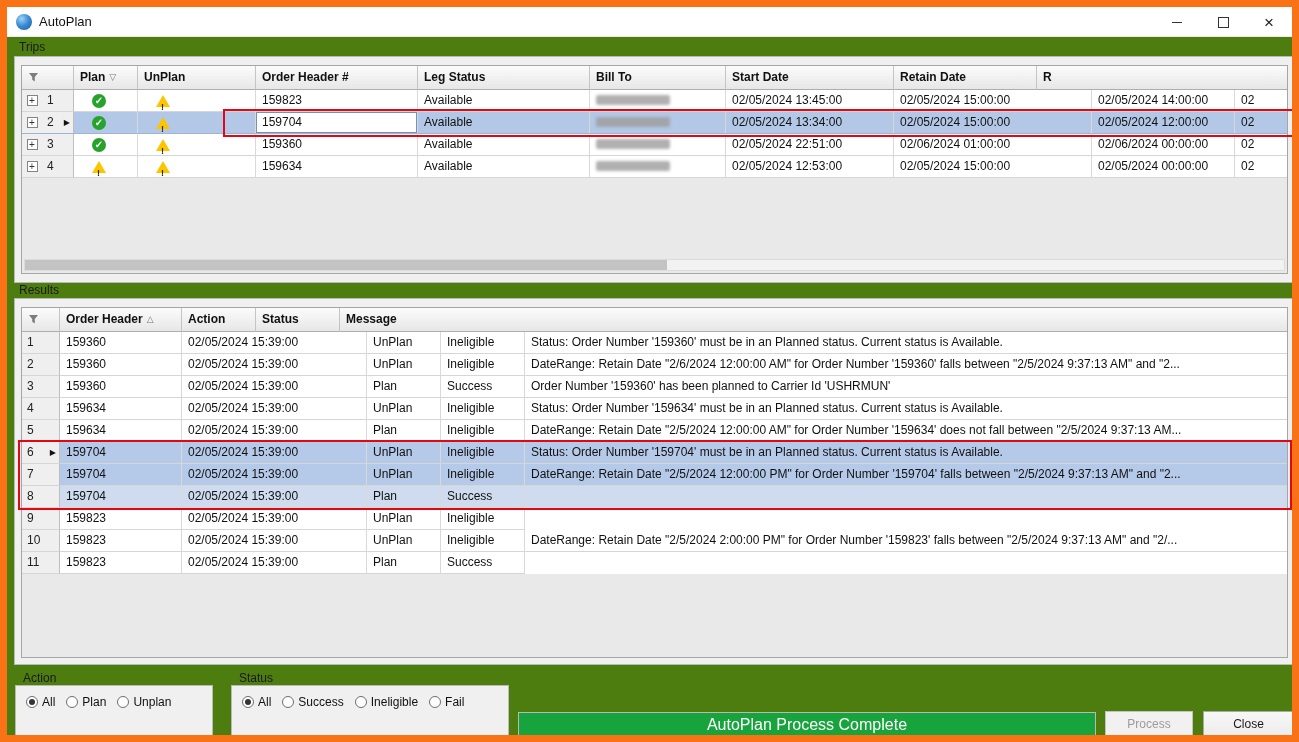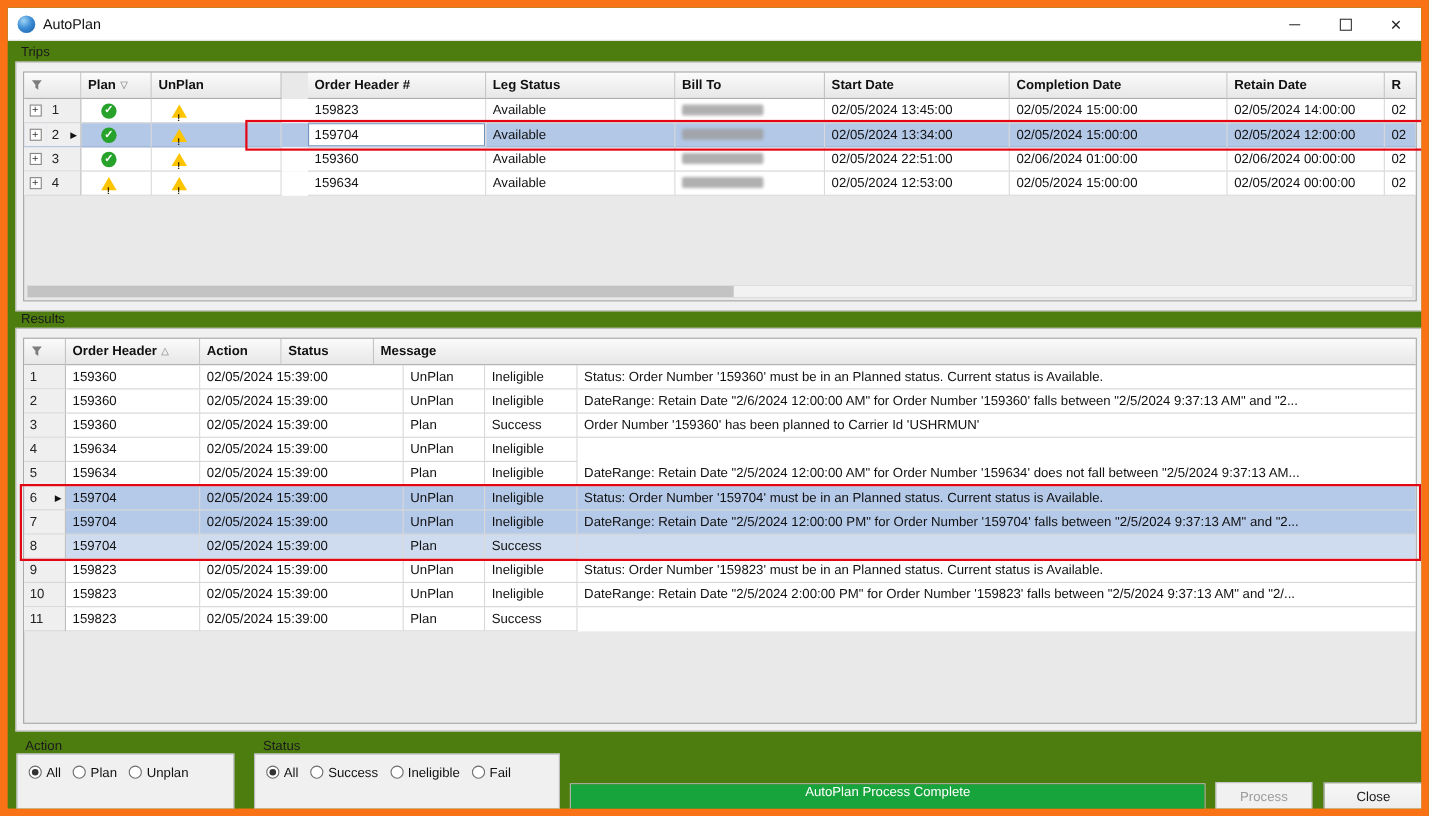--- a/index.html
+++ b/index.html
@@ -35,21 +35,21 @@
     justify-content:space-between; padding:0 3px 0 5px; }
   .rownum { font-size:12px; color:#222; }
   .cur-arrow { display:none; font-size:8px; color:#111; }
   .current .cur-arrow { display:inline-block; }
   .cur-arrow::before { content:"\25B6"; }
   
   .tc-corner { width:52px; }
   .tc-expand { width:20px; background:#efefef; border-right:none; display:flex; align-items:center; justify-content:center; padding:0; }
   .tc-rowhead { width:32px; }
   .tc-plan { width:64px; } .tc-unplan { width:118px; }
-  .tc-order { width:162px;margin-left:24px; } .tc-leg { width:172px; } .tc-bill { width:136px; }
+  .tc-order { width:162px; } .tc-leg { width:172px; } .tc-bill { width:136px; }
   .tc-start { width:168px; } .tc-comp { width:198px; } .tc-retain { width:143px; }
   .tc-partial { flex:1; border-right:none; }
   .icon-cell { display:flex; align-items:center; padding-left:18px; }
   .expand-box { width:11px; height:11px; border:1px solid #848484; background:#fff; font-size:10px;
     line-height:9px; text-align:center; color:#333; }
   .expand-box::before { content:"+"; }
   .trow.selected { background:#b3c7e6; }
   .trow.selected .cell { border-bottom-color:#9fb4d4; }
   .trow.selected .tc-order { background:#fff; box-shadow: inset 0 0 0 1px #7291bd; }
   
@@ -75,22 +75,22 @@
   .hscroll-thumb { position:absolute; left:0; top:0; height:10px; width:51%; background:#c3c3c3; }
   
   .annot { position:absolute; border:2px solid #e30613; pointer-events:none; z-index:40; }
   
   .radio-row { position:absolute; left:10px; top:9px; display:flex; gap:11px; align-items:center; }
   .radio { display:flex; align-items:center; gap:4px; font-size:12px; color:#111; cursor:default; }
   .rb { width:12px; height:12px; border-radius:50%; border:1px solid #6e6e6e; background:#fff; position:relative; }
   .rb.checked::after { content:""; position:absolute; left:2px; top:2px; width:6px; height:6px; border-radius:50%; background:#333; }
   .progress-track { position:absolute; left:511px; top:705px; width:578px; height:26px; background:#e6e6e6;
     border:1px solid #b9b9b9; overflow:hidden; }
-  .progress-fill { height:100%; display:flex; justify-content:center;
-    color:#fff; font-size:12px; }
+  .progress-fill { height:100%; display:flex; align-items:center; justify-content:center;
+    color:#fff; font-size:16px; }
   .btn { position:absolute; height:27px; font-size:12px; font-family:"Liberation Sans",sans-serif;
     background:linear-gradient(#f7f7f7,#ececec); border:1px solid #a9a9a9; color:#1a1a1a; text-align:center; line-height:25px; }
   .btn.disabled { color:#9b9b9b; background:#f1f1f1; border-color:#c3c3c3; }
 </style>
 </head>
 <body>
 
 <div class="window">
 
   <div class="titlebar">
@@ -124,23 +124,20 @@
           </div>
         <div class="hcell tc-leg">
             <span>Leg Status</span>
           </div>
         <div class="hcell tc-bill">
             <span>Bill To</span>
           </div>
         <div class="hcell tc-start">
             <span>Start Date</span>
           </div>
-        <div class="hcell tc-comp">
-            <span>Completion Date</span>
-          </div>
         <div class="hcell tc-retain">
             <span>Retain Date</span>
           </div>
         <div class="hcell tc-partial">
             <span>R</span>
           </div>
       </div>
       <div id="trips-body">
           <div class="trow">
     <div class="cell tc-expand">
@@ -289,20 +286,21 @@
     <div class="cell rc-msg">Order Number '159360' has been planned to Carrier Id 'USHRMUN'</div>
   </div>
           <div class="rrow">
     <div class="cell rowhead-cell rc-rowhead">
               <span class="rownum">4</span>
             </div>
     <div class="cell rc-order">159634</div>
     <div class="cell rc-time">02/05/2024 15:39:00</div>
     <div class="cell rc-action">UnPlan</div>
     <div class="cell rc-status">Ineligible</div>
+    <div class="cell rc-msg">Status: Order Number '159634' must be in an Planned status. Current status is Available.</div>
   </div>
           <div class="rrow">
     <div class="cell rowhead-cell rc-rowhead">
               <span class="rownum">5</span>
             </div>
     <div class="cell rc-order">159634</div>
     <div class="cell rc-time">02/05/2024 15:39:00</div>
     <div class="cell rc-action">Plan</div>
     <div class="cell rc-status">Ineligible</div>
     <div class="cell rc-msg">DateRange: Retain Date "2/5/2024 12:00:00 AM" for Order Number '159634' does not fall between "2/5/2024 9:37:13 AM...</div>
@@ -338,21 +336,20 @@
     <div class="cell rc-status">Success</div>
   </div>
           <div class="rrow">
     <div class="cell rowhead-cell rc-rowhead">
               <span class="rownum">9</span>
             </div>
     <div class="cell rc-order">159823</div>
     <div class="cell rc-time">02/05/2024 15:39:00</div>
     <div class="cell rc-action">UnPlan</div>
     <div class="cell rc-status">Ineligible</div>
-    <div class="cell rc-msg">Status: Order Number '159823' must be in an Planned status. Current status is Available.</div>
   </div>
           <div class="rrow">
     <div class="cell rowhead-cell rc-rowhead">
               <span class="rownum">10</span>
             </div>
     <div class="cell rc-order">159823</div>
     <div class="cell rc-time">02/05/2024 15:39:00</div>
     <div class="cell rc-action">UnPlan</div>
     <div class="cell rc-status">Ineligible</div>
     <div class="cell rc-msg">DateRange: Retain Date "2/5/2024 2:00:00 PM" for Order Number '159823' falls between "2/5/2024 9:37:13 AM" and "2/...</div>

